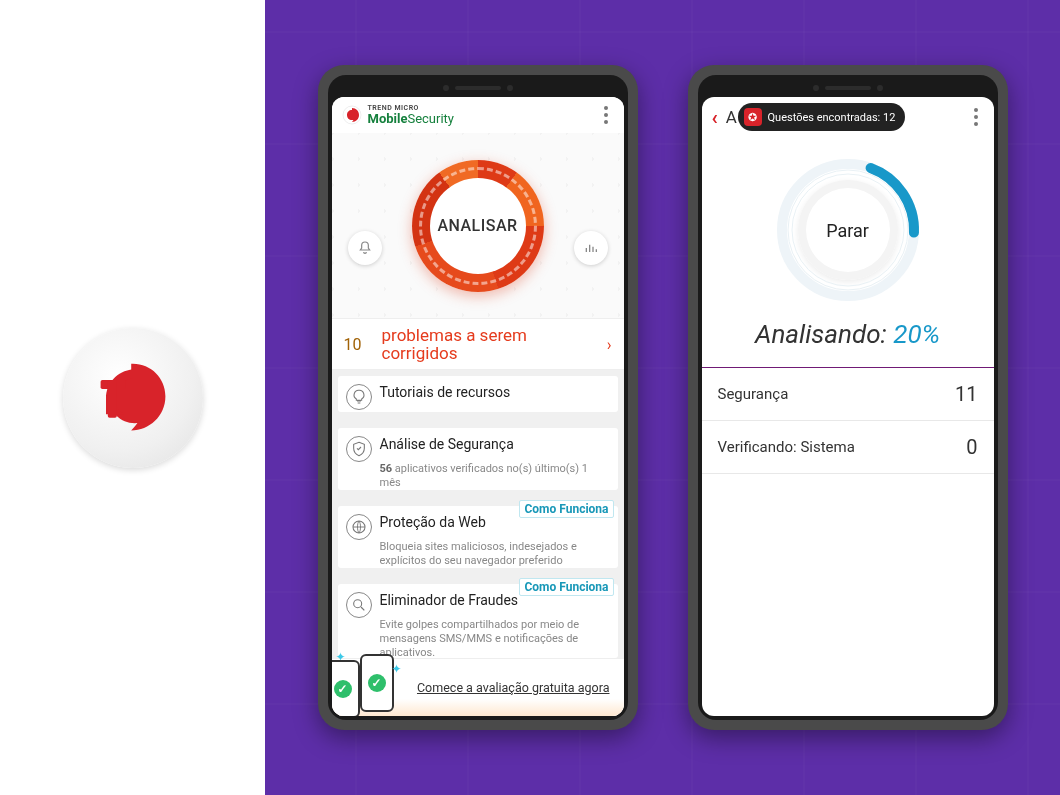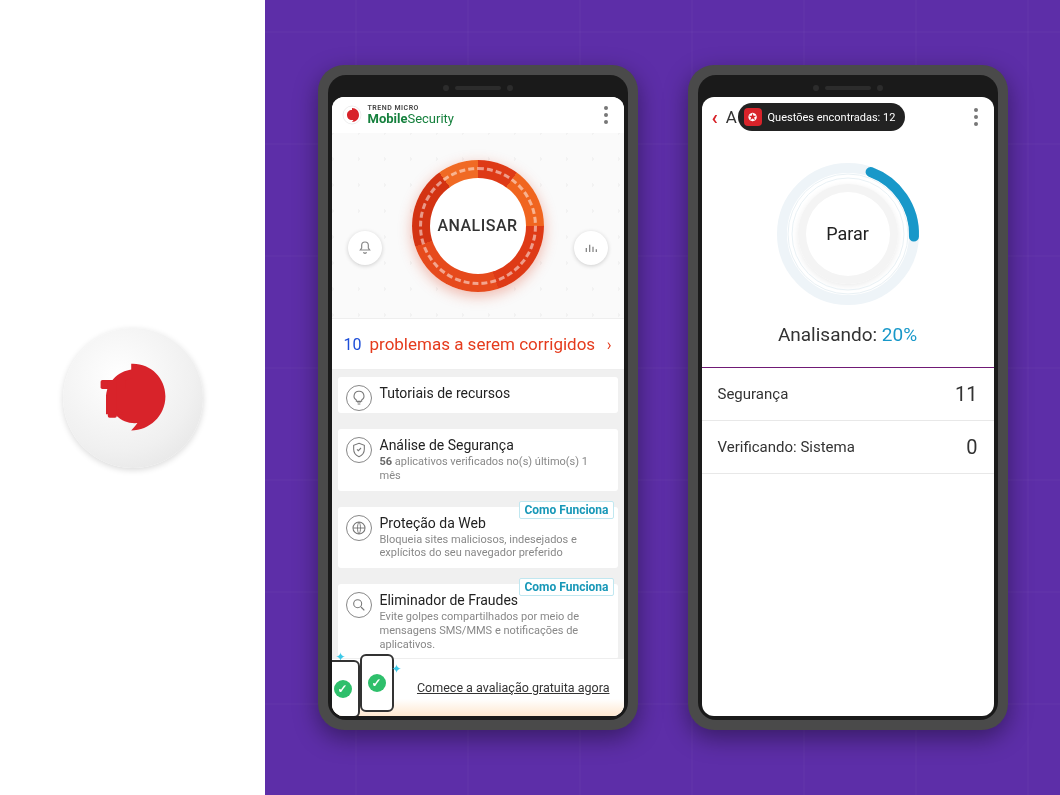--- a/index.html
+++ b/index.html
@@ -166,21 +166,21 @@
   .problem-row {
     height: 52px;
     background: #fff;
     border-top: 1px solid #eee;
     border-bottom: 1px solid #eee;
     display: flex;
     align-items: center;
     padding: 0 12px;
     cursor:pointer;
   }
-  .problem-count { font-size: 16px; color: #1d4ed8; margin-right: 8px; }
+  .problem-count { font-size: 16px; color: #a16207; margin-right: 20px; }
   .problem-text { font-size: 17px; color: #e53b1d; line-height: 1.08; }
   .problem-row .chev { margin-left: auto; color: #e53b1d; font-size: 16px; }
 
   .cards {
     flex: 1;
     background: #f0f0f0;
     padding: 6px 6px 0;
     display: flex;
     flex-direction: column;
     gap: 16px;
@@ -201,21 +201,21 @@
     width: 26px; height: 26px;
     border: 1.5px solid #888;
     border-radius: 50%;
     display: flex;
     align-items: center;
     justify-content: center;
     font-size: 14px;
     color: #666;
   }
   .card .title { font-size: 14px; color: #222; }
-  .card .sub { font-size: 11px; color: #888; line-height: 1.25; margin-top: 2px; }
+  .card .sub { font-size: 11px; color: #888; line-height: 1.25; margin-top: 10px; }
   .card .sub b { font-weight: 700; color: #666; }
   .como {
     position: absolute;
     top: -6px; right: 4px;
     background: #fff;
     border: 1px solid #c0e7f0;
     color: #1898b8;
     font-size: 12px;
     font-weight: 700;
     padding: 1px 4px;
@@ -297,21 +297,21 @@
   }
   .ring2 svg{position:absolute;inset:0;}
   .ring2-inner {
     width: 100px; height: 100px;
     border-radius: 50%;
     background: #fff;
     box-shadow: inset 0 0 0 8px #f4f4f4, 0 2px 6px rgba(0,0,0,.08);
     display:flex;align-items:center;justify-content:center;
     font-size: 18px; color:#222;
   }
-  .analyzing { font-size: 19px; color:#333; }
+  .analyzing { font-size: 26px; color:#333;font-style:italic; }
   .analyzing .pct { color:#1898c9; }
 
   .rows2 { border-top:1px solid #701a75; }
   .row2 {
     display:flex;align-items:center;justify-content:space-between;
     padding: 14px 16px;
     border-bottom:1px solid #e8e8e8;
     font-size: 15px; color:#333;
   }
   .row2 .val { font-size:20px; }

